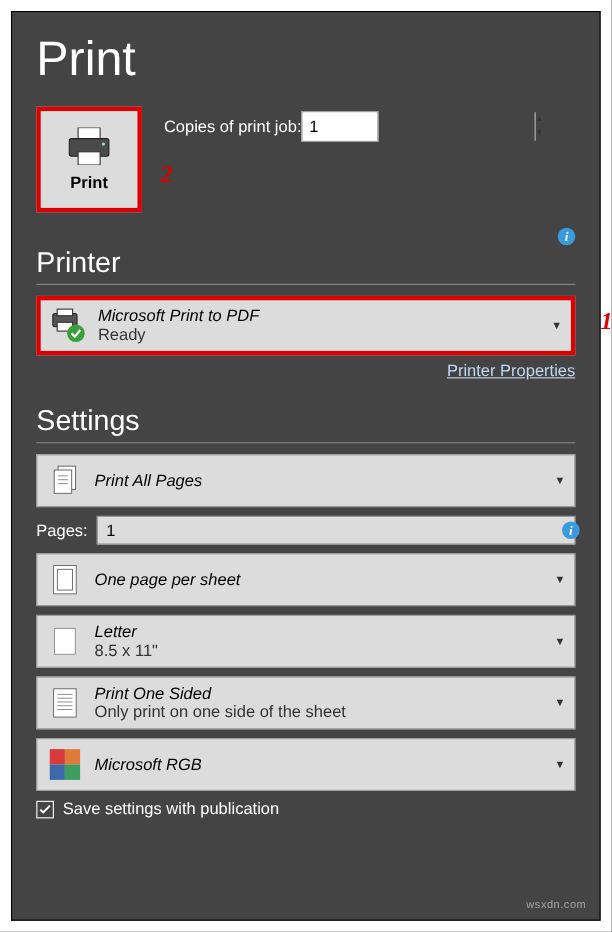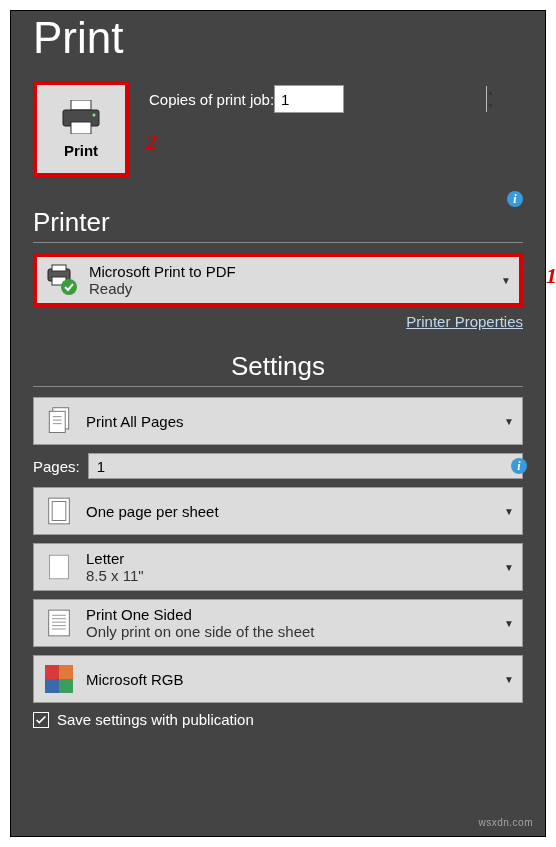--- a/index.html
+++ b/index.html
@@ -12,21 +12,21 @@
       background: #fff;
       width: 556px;
       height: 847px;
       padding: 10px;
     }
     .window {
       background: #444444;
       border: 1px solid #000;
       width: 100%;
       height: 100%;
-      padding: 2px 22px;
+      padding: 18px 22px;
       position: relative;
       color: #fff;
     }
     .page-title {
       font-size: 44px;
       font-weight: 300;
       color: #fff;
       margin-bottom: 18px;
     }
     .top-row {
@@ -167,20 +167,21 @@
       flex-shrink: 0;
     }
     .dropdown-text {
       flex: 1;
       display: flex;
       flex-direction: column;
     }
     .dropdown-title {
       font-size: 15px;
       color: #000;
+      font-style: italic;
     }
     .dropdown-sub {
       font-size: 15px;
       color: #333;
     }
     .dropdown-arrow {
       font-size: 10px;
       color: #333;
       margin-left: 6px;
     }
@@ -321,21 +322,21 @@
       </div>
       <div class="dropdown-arrow">▼</div>
     </div>
     <div class="callout callout-1">1</div>
   </div>
 
   <div class="link-row">
     <span class="printer-link">Printer Properties</span>
   </div>
 
-  <div class="section-header" style="margin-top:12px;text-align:center;">
+  <div class="section-header" style="margin-top:12px;">
     <span>Settings</span>
   </div>
 
   <div class="dropdown">
     <div class="dropdown-icon">
       <svg viewBox="0 0 34 34" width="30" height="30">
         <rect x="10" y="2" width="18" height="24" fill="#fff" stroke="#666"></rect>
         <rect x="6" y="6" width="18" height="24" fill="#fff" stroke="#666"></rect>
         <line x1="10" y1="12" x2="20" y2="12" stroke="#888"></line>
         <line x1="10" y1="16" x2="20" y2="16" stroke="#888"></line>

